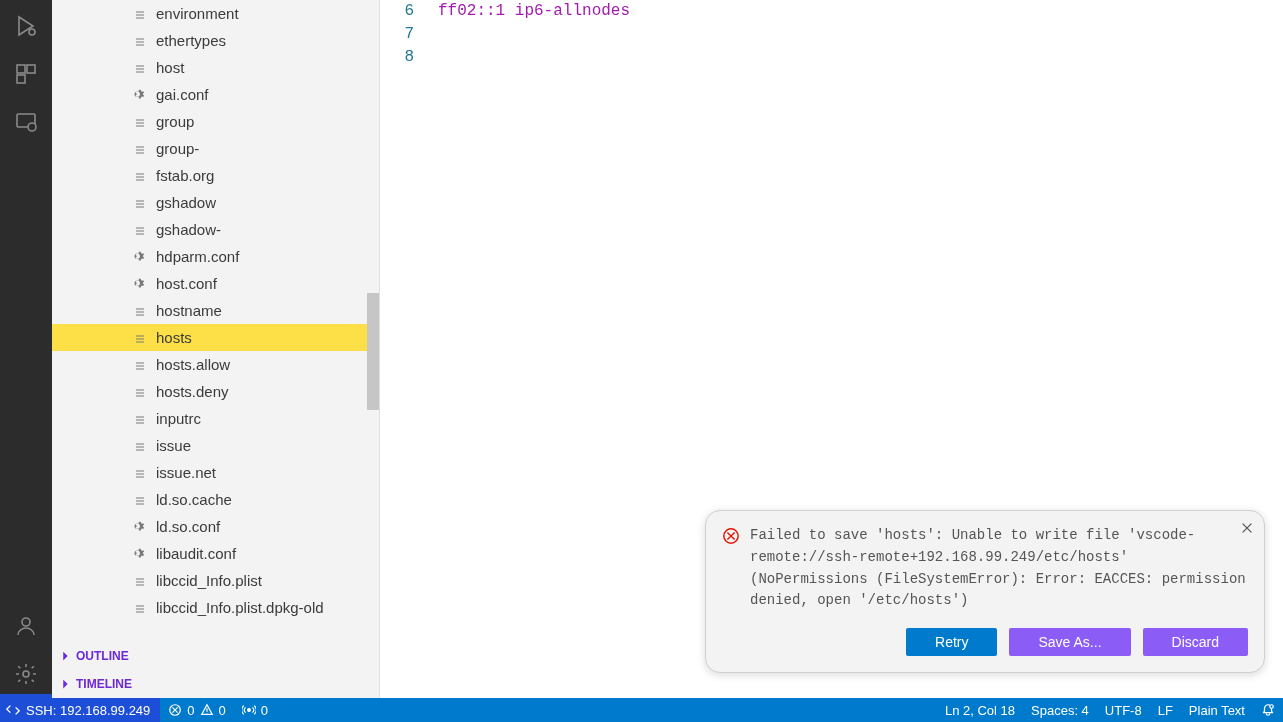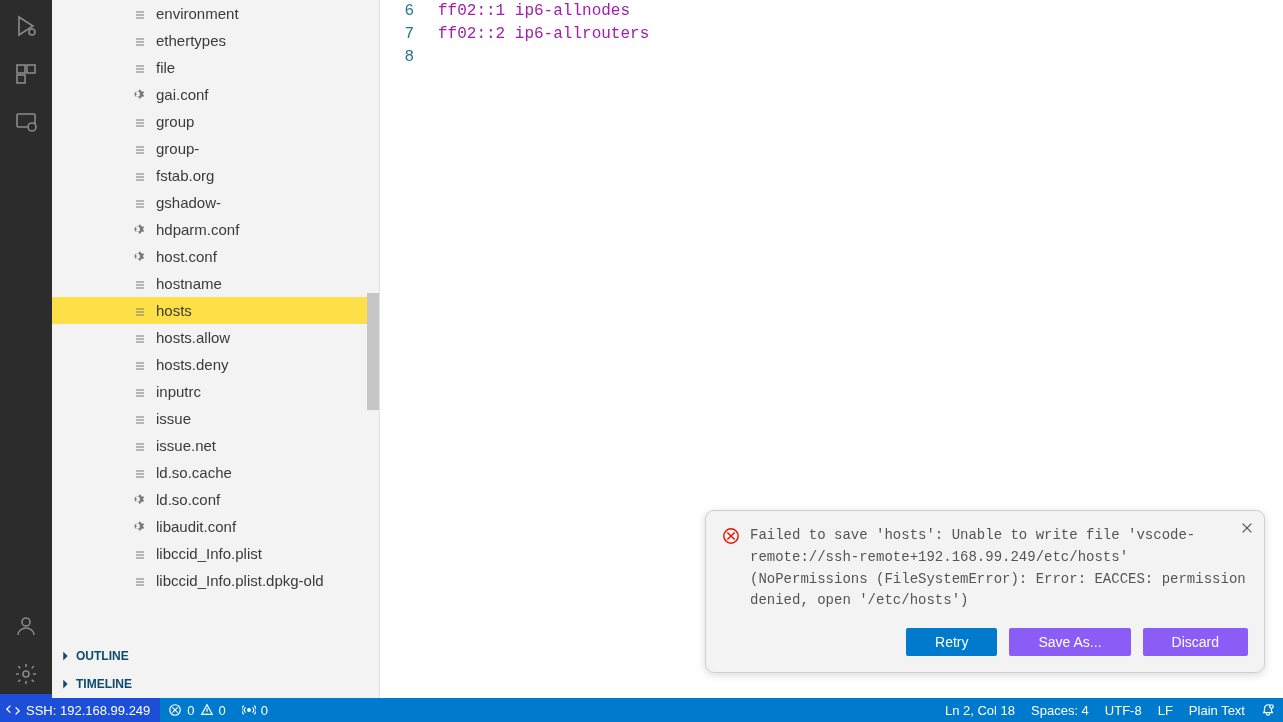--- a/index.html
+++ b/index.html
@@ -10,28 +10,28 @@
   .activity-bar .spacer { flex: 1; }
   .act-icon { width: 52px; height: 48px; display:flex; align-items:center; justify-content:center; color:#8a8a8a; }
   .act-icon svg { width:24px; height:24px; }
   .sidebar { width: 328px; background: #f3f3f3; border-right: 1px solid #e0e0e0; display:flex; flex-direction:column; min-height:0; position:relative;}
   .file-list { flex:1; overflow:hidden; position:relative; }
   .file-item { display:flex; align-items:center; height:27px; padding-left:80px; cursor:pointer; color:#3b3b3b; font-size:15px;text-align:center;}
   .file-item.selected { background:#fde047; }
   .file-icon { margin-right:8px; display:inline-flex; width:16px; color:#7a7a7a;}
   .file-icon svg{width:16px;height:16px;}
   .scroll-thumb{position:absolute; right:0; top:293px; width:12px; height:117px; background:#c6c6c6;}
-  .panel-sec { height:28px; display:flex; align-items:center; padding-left:6px; font-size:12px; font-weight:600; color:#0c4a6e; cursor:pointer;}
+  .panel-sec { height:28px; display:flex; align-items:center; padding-left:6px; font-size:12px; font-weight:600; color:#6d28d9; cursor:pointer;}
   .panel-sec .chev{margin-right:4px; display:inline-flex;}
   .panel-sec .chev svg{width:14px;height:14px;}
   .editor { flex:1; background:#fff; position:relative; font-family:"Consolas","Courier New",monospace; font-size:16px;}
   .line{height:23px; display:flex;}
   .ln{width:58px; text-align:right; color:#237893; padding-right:24px; line-height:23px;}
   .code{white-space:pre; color:#a21caf; line-height:23px;}
-  .toast{position:absolute; right:18px; bottom:25px; width:560px; background:#f3f3f3; border:1px solid #d0d0d0; box-shadow:0 2px 8px rgba(0,0,0,0.15); padding:14px 16px 16px 16px; border-radius:9px;}
+  .toast{position:absolute; right:18px; bottom:25px; width:560px; background:#f3f3f3; border:1px solid #d0d0d0; box-shadow:0 2px 8px rgba(0,0,0,0.15); padding:14px 16px 16px 16px; border-radius:15px;}
   .toast-msg{display:flex; align-items:flex-start; gap:10px;}
   .toast-msg .err-icon{color:#e51400;flex:0 0 auto; margin-top:2px;}
   .toast-msg .err-icon svg{width:18px;height:18px;}
   .toast-text{flex:1; color:#555; font-size:14px; line-height:1.55;}
   .toast-close{position:absolute; right:10px; top:10px; color:#555; cursor:pointer;}
   .toast-close svg{width:14px;height:14px;}
   .toast-actions{display:flex; justify-content:flex-end; gap:12px; margin-top:16px;}
   .btn{border:none; padding:6px 29px; font-size:14px; color:#fff; cursor:pointer; border-radius:2px;}
   .btn-primary{background:#007acc;}
   .btn-secondary{background:#8b5cf6;}
@@ -98,21 +98,21 @@
               </svg>
             </span>
             <span>ethertypes</span>
           </div>
           <div class="file-item">
             <span class="file-icon">
               <svg viewBox="0 0 16 16" fill="none" stroke="currentColor" stroke-width="1.2">
                 <path d="M4 6h8M4 9h8M4 12h8"></path>
               </svg>
             </span>
-            <span>file</span>
+            <span>host</span>
           </div>
           <div class="file-item">
             <span class="file-icon">
               <svg viewBox="0 0 16 16" fill="currentColor">
                 <path d="M8 5a3 3 0 100 6 3 3 0 000-6zm6.4 3.6l1.3.8-1 1.7-1.4-.5c-.3.3-.7.6-1.1.8l-.2 1.5H9.9l-.2-1.5c-.4-.2-.8-.4-1.1-.8l-1.4.5-1-1.7 1.3-.8c0-.2-.1-.4-.1-.6s0-.4.1-.6l-1.3-.8 1-1.7 1.4.5c.3-.3.7-.6 1.1-.8L9.9 3h2.1l.2 1.5c.4.2.8.4 1.1.8l1.4-.5 1 1.7-1.3.8c0 .2.1.4.1.6s0 .4-.1.6z" transform="translate(-2 0) scale(0.9)"></path>
               </svg>
             </span>
             <span>gai.conf</span>
           </div>
           <div class="file-item">
@@ -131,20 +131,28 @@
             </span>
             <span>group-</span>
           </div>
           <div class="file-item">
             <span class="file-icon">
               <svg viewBox="0 0 16 16" fill="none" stroke="currentColor" stroke-width="1.2">
                 <path d="M4 6h8M4 9h8M4 12h8"></path>
               </svg>
             </span>
             <span>fstab.org</span>
+          </div>
+          <div class="file-item">
+            <span class="file-icon">
+              <svg viewBox="0 0 16 16" fill="none" stroke="currentColor" stroke-width="1.2">
+                <path d="M4 6h8M4 9h8M4 12h8"></path>
+              </svg>
+            </span>
+            <span>gshadow</span>
           </div>
           <div class="file-item">
             <span class="file-icon">
               <svg viewBox="0 0 16 16" fill="none" stroke="currentColor" stroke-width="1.2">
                 <path d="M4 6h8M4 9h8M4 12h8"></path>
               </svg>
             </span>
             <span>gshadow-</span>
           </div>
           <div class="file-item">
@@ -280,21 +288,20 @@
     </div>
 
     <div class="editor" id="editor-area">
       <div id="lines">
           <div class="line">
             <div class="ln">6</div>
             <div class="code">ff02::1 ip6-allnodes</div>
           </div>
           <div class="line">
             <div class="ln">7</div>
-            <div class="code">ff02::2 ip6-allrouters</div>
           </div>
           <div class="line">
             <div class="ln">8</div>
             <div class="code"></div>
           </div>
         </div>
       <div class="toast">
         <div class="toast-close"><svg viewBox="0 0 16 16" stroke="currentColor" stroke-width="1.5">
               <path d="M3 3l10 10M13 3L3 13"></path>
             </svg></div>

